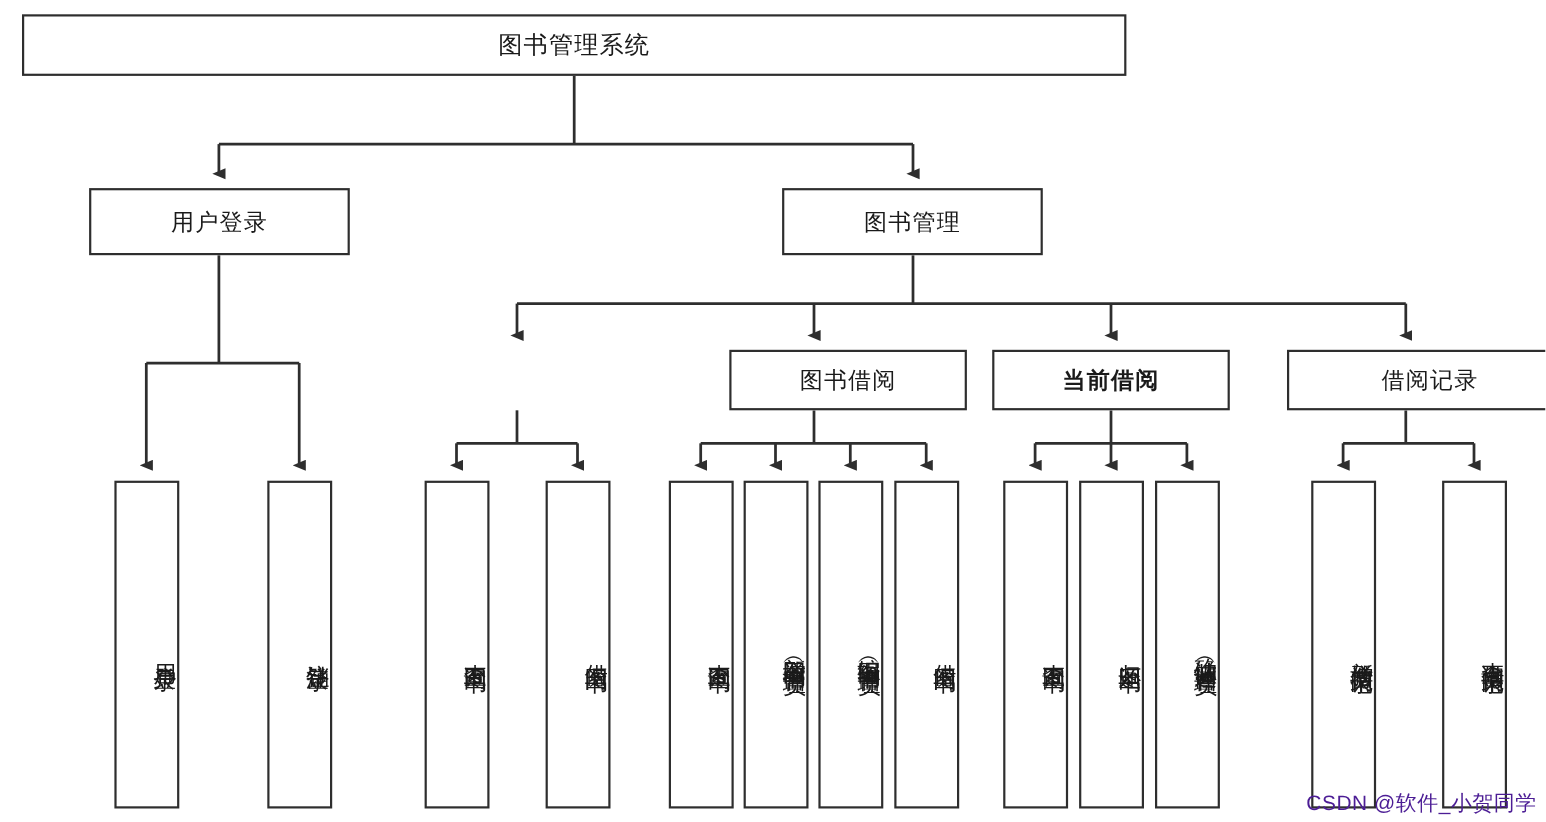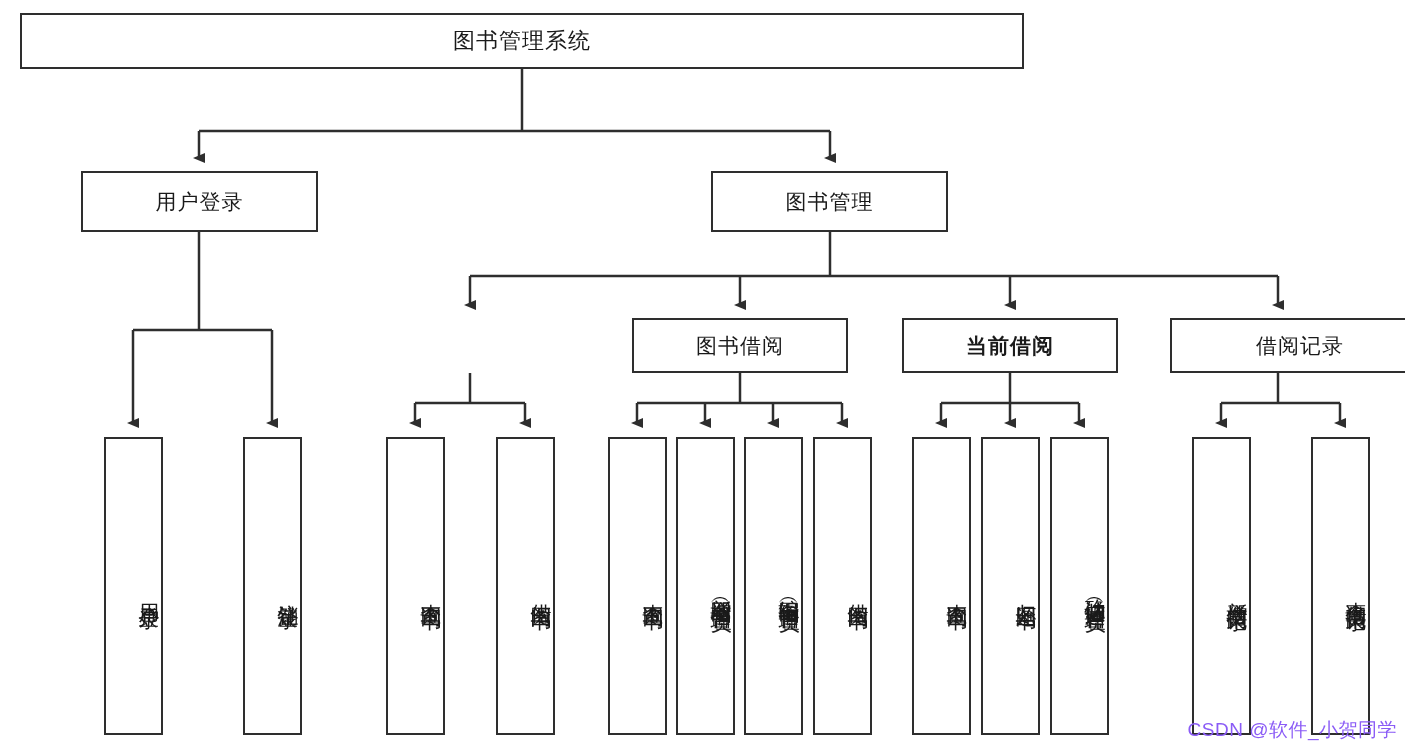--- a/index.html
+++ b/index.html
@@ -58,21 +58,21 @@
   .node-v .vtext {
     writing-mode: vertical-rl;
     text-orientation: upright;
     display: block;
   }
   .watermark {
     position: absolute;
     right: 8px;
     bottom: 4px;
     font-size: 19px;
-    color: #8b5cf6;
+    color: #4c1d95;
     letter-spacing: 0.5px;
     white-space: nowrap;
   }
 </style>
 </head>
 <body>
 
 <div id="canvas">
 
   <svg id="wires" viewBox="0 0 1405 747">
@@ -125,21 +125,21 @@
     </g>
   </svg>
 
   <div class="node node-h node-root" style="left:20px; top:13px; width:1004px; height:56px;">图书管理系统</div>
 
   <div class="node node-h" style="left:81px; top:171px; width:237px; height:61px;">用户登录</div>
 
   <div class="node node-h" style="left:711px; top:171px; width:237px; height:61px;">图书管理</div>
 
 
-  <div class="node node-h" style="left:632px; top:318px; width:216px; height:55px;">图书借阅</div>
+  <div class="node node-h" style="left:663px; top:318px; width:216px; height:55px;">图书借阅</div>
 
   <div class="node node-h" style="left:902px; top:318px; width:216px; height:55px;font-weight:bold;">当前借阅</div>
 
   <div class="node node-h" style="left:1170px; top:318px; width:260px; height:55px;text-align:center;">借阅记录</div>
 
   <div class="node node-v" style="left:104px; top:437px; width:59px; height:298px;">
     <span class="vtext">用户登录</span>
   </div>
   <div class="node node-v" style="left:243px; top:437px; width:59px; height:298px;">
     <span class="vtext">注销登录</span>

